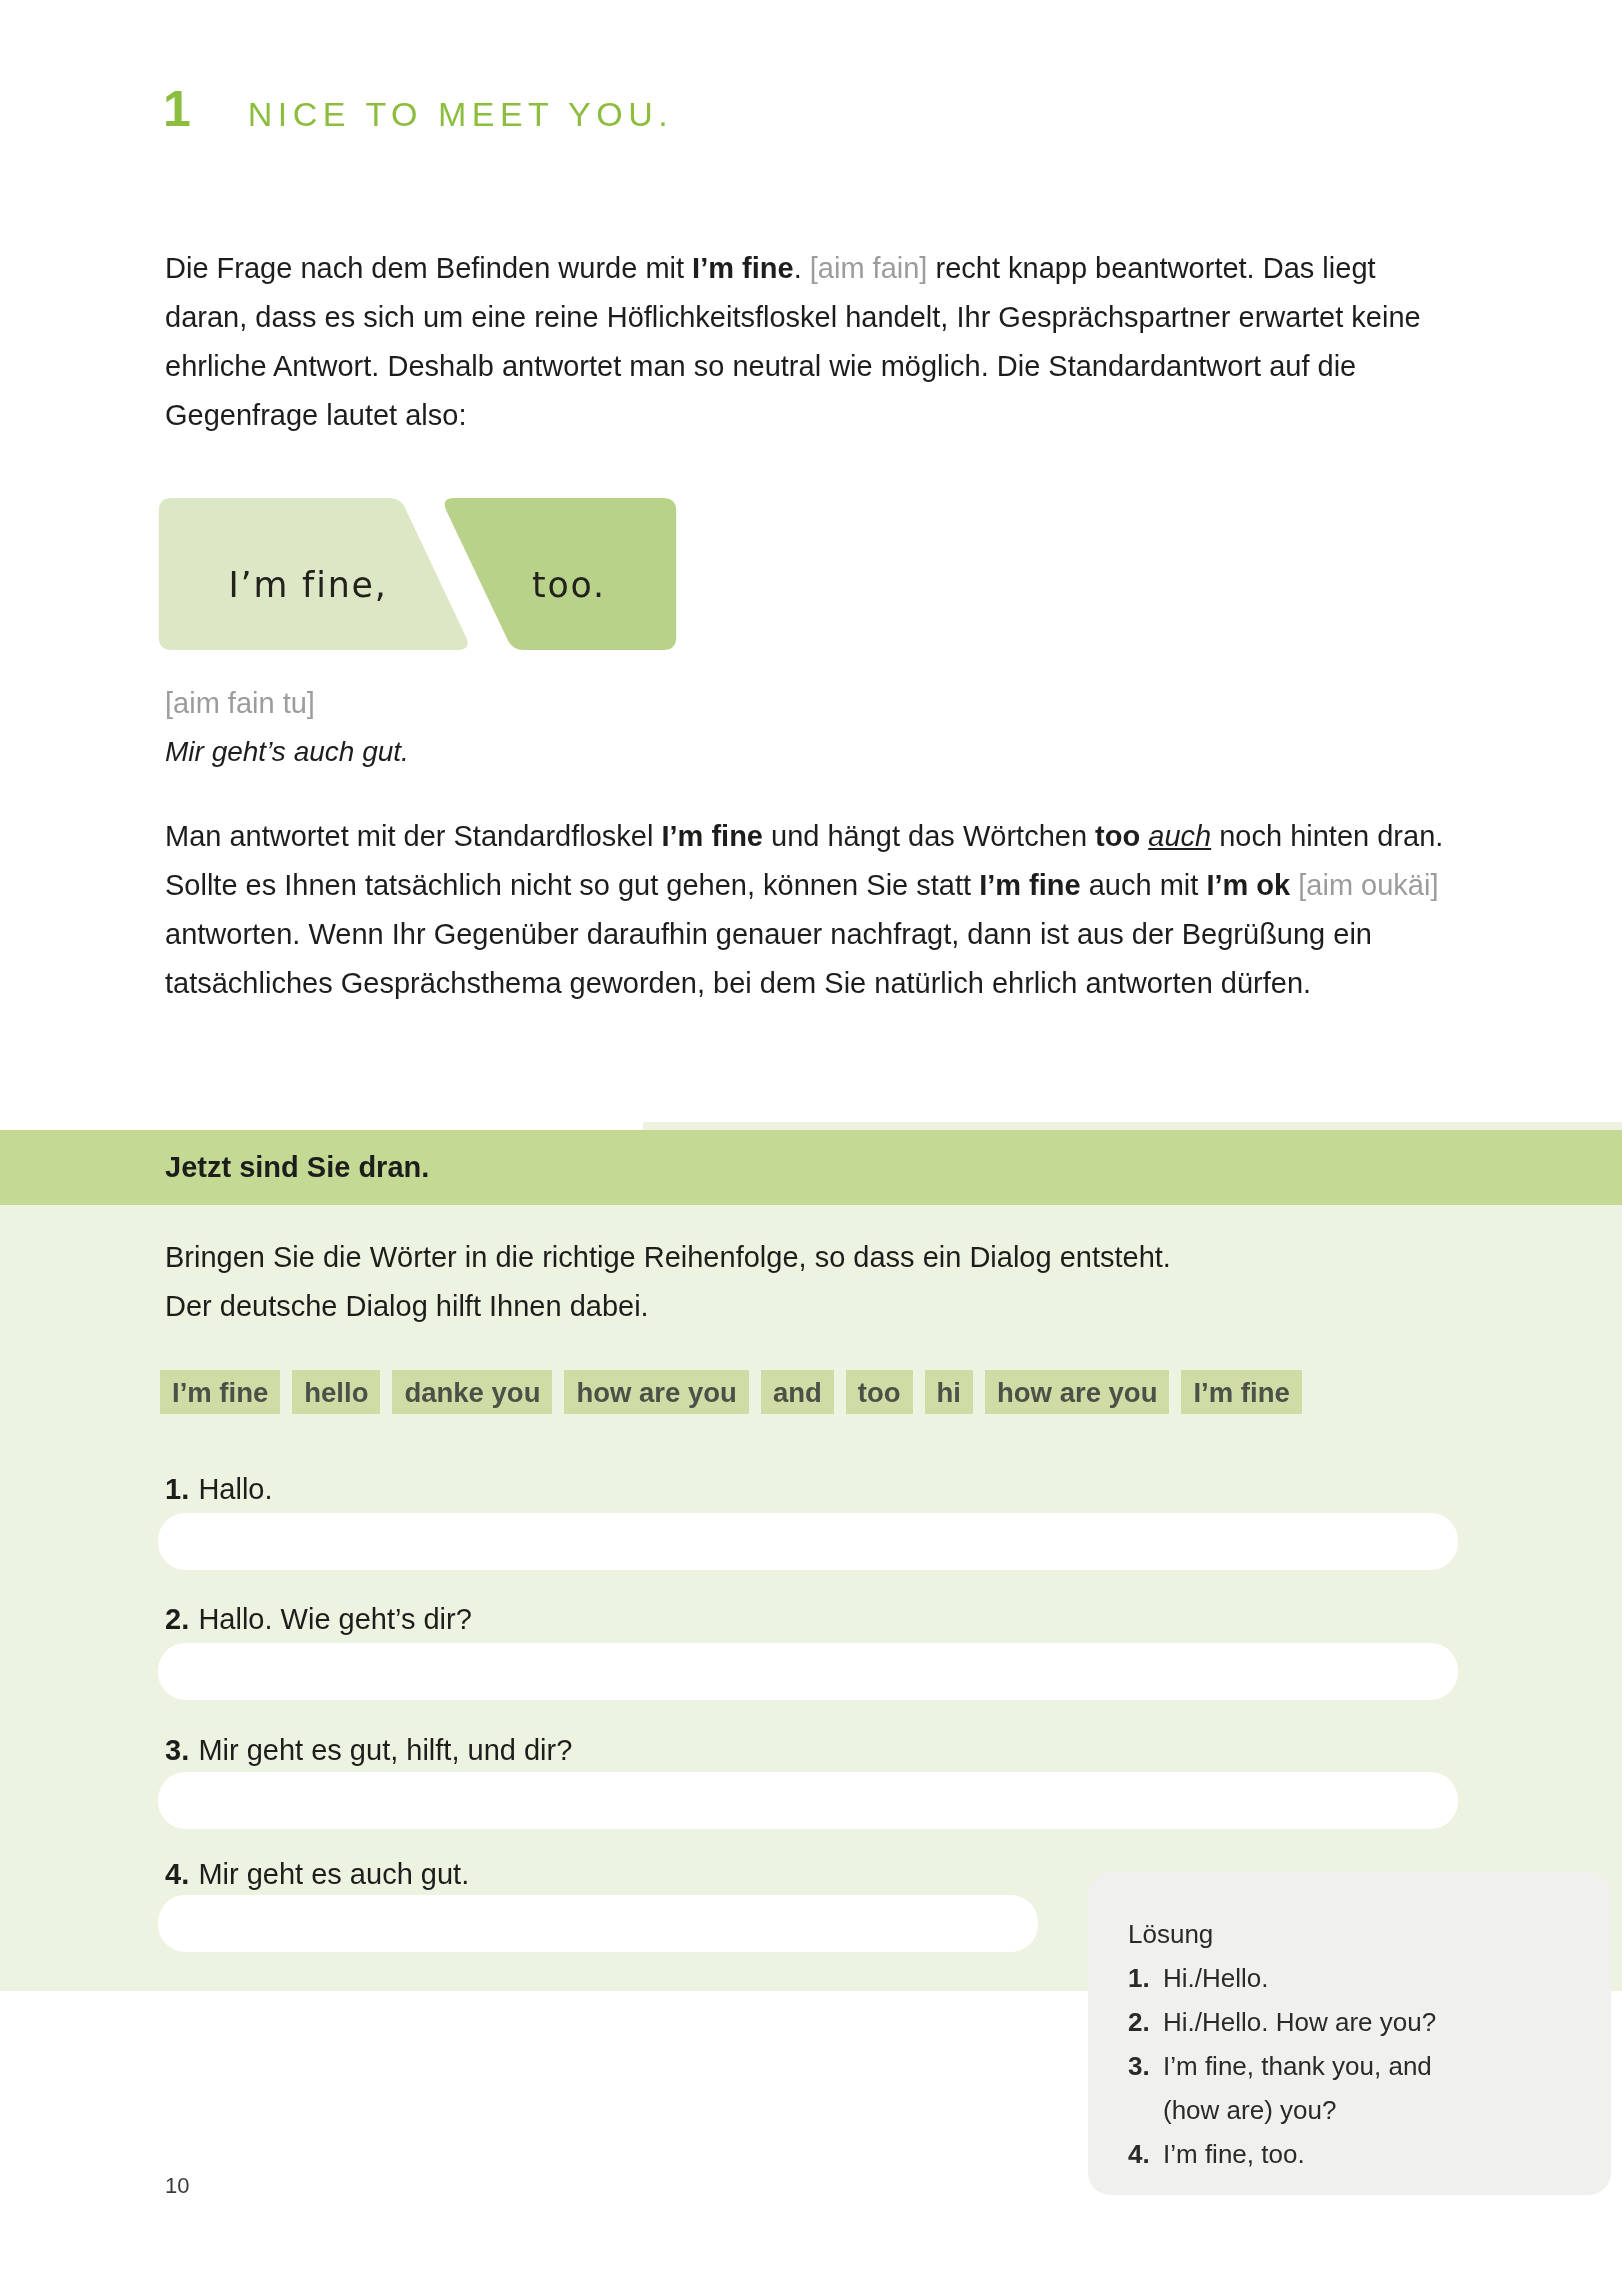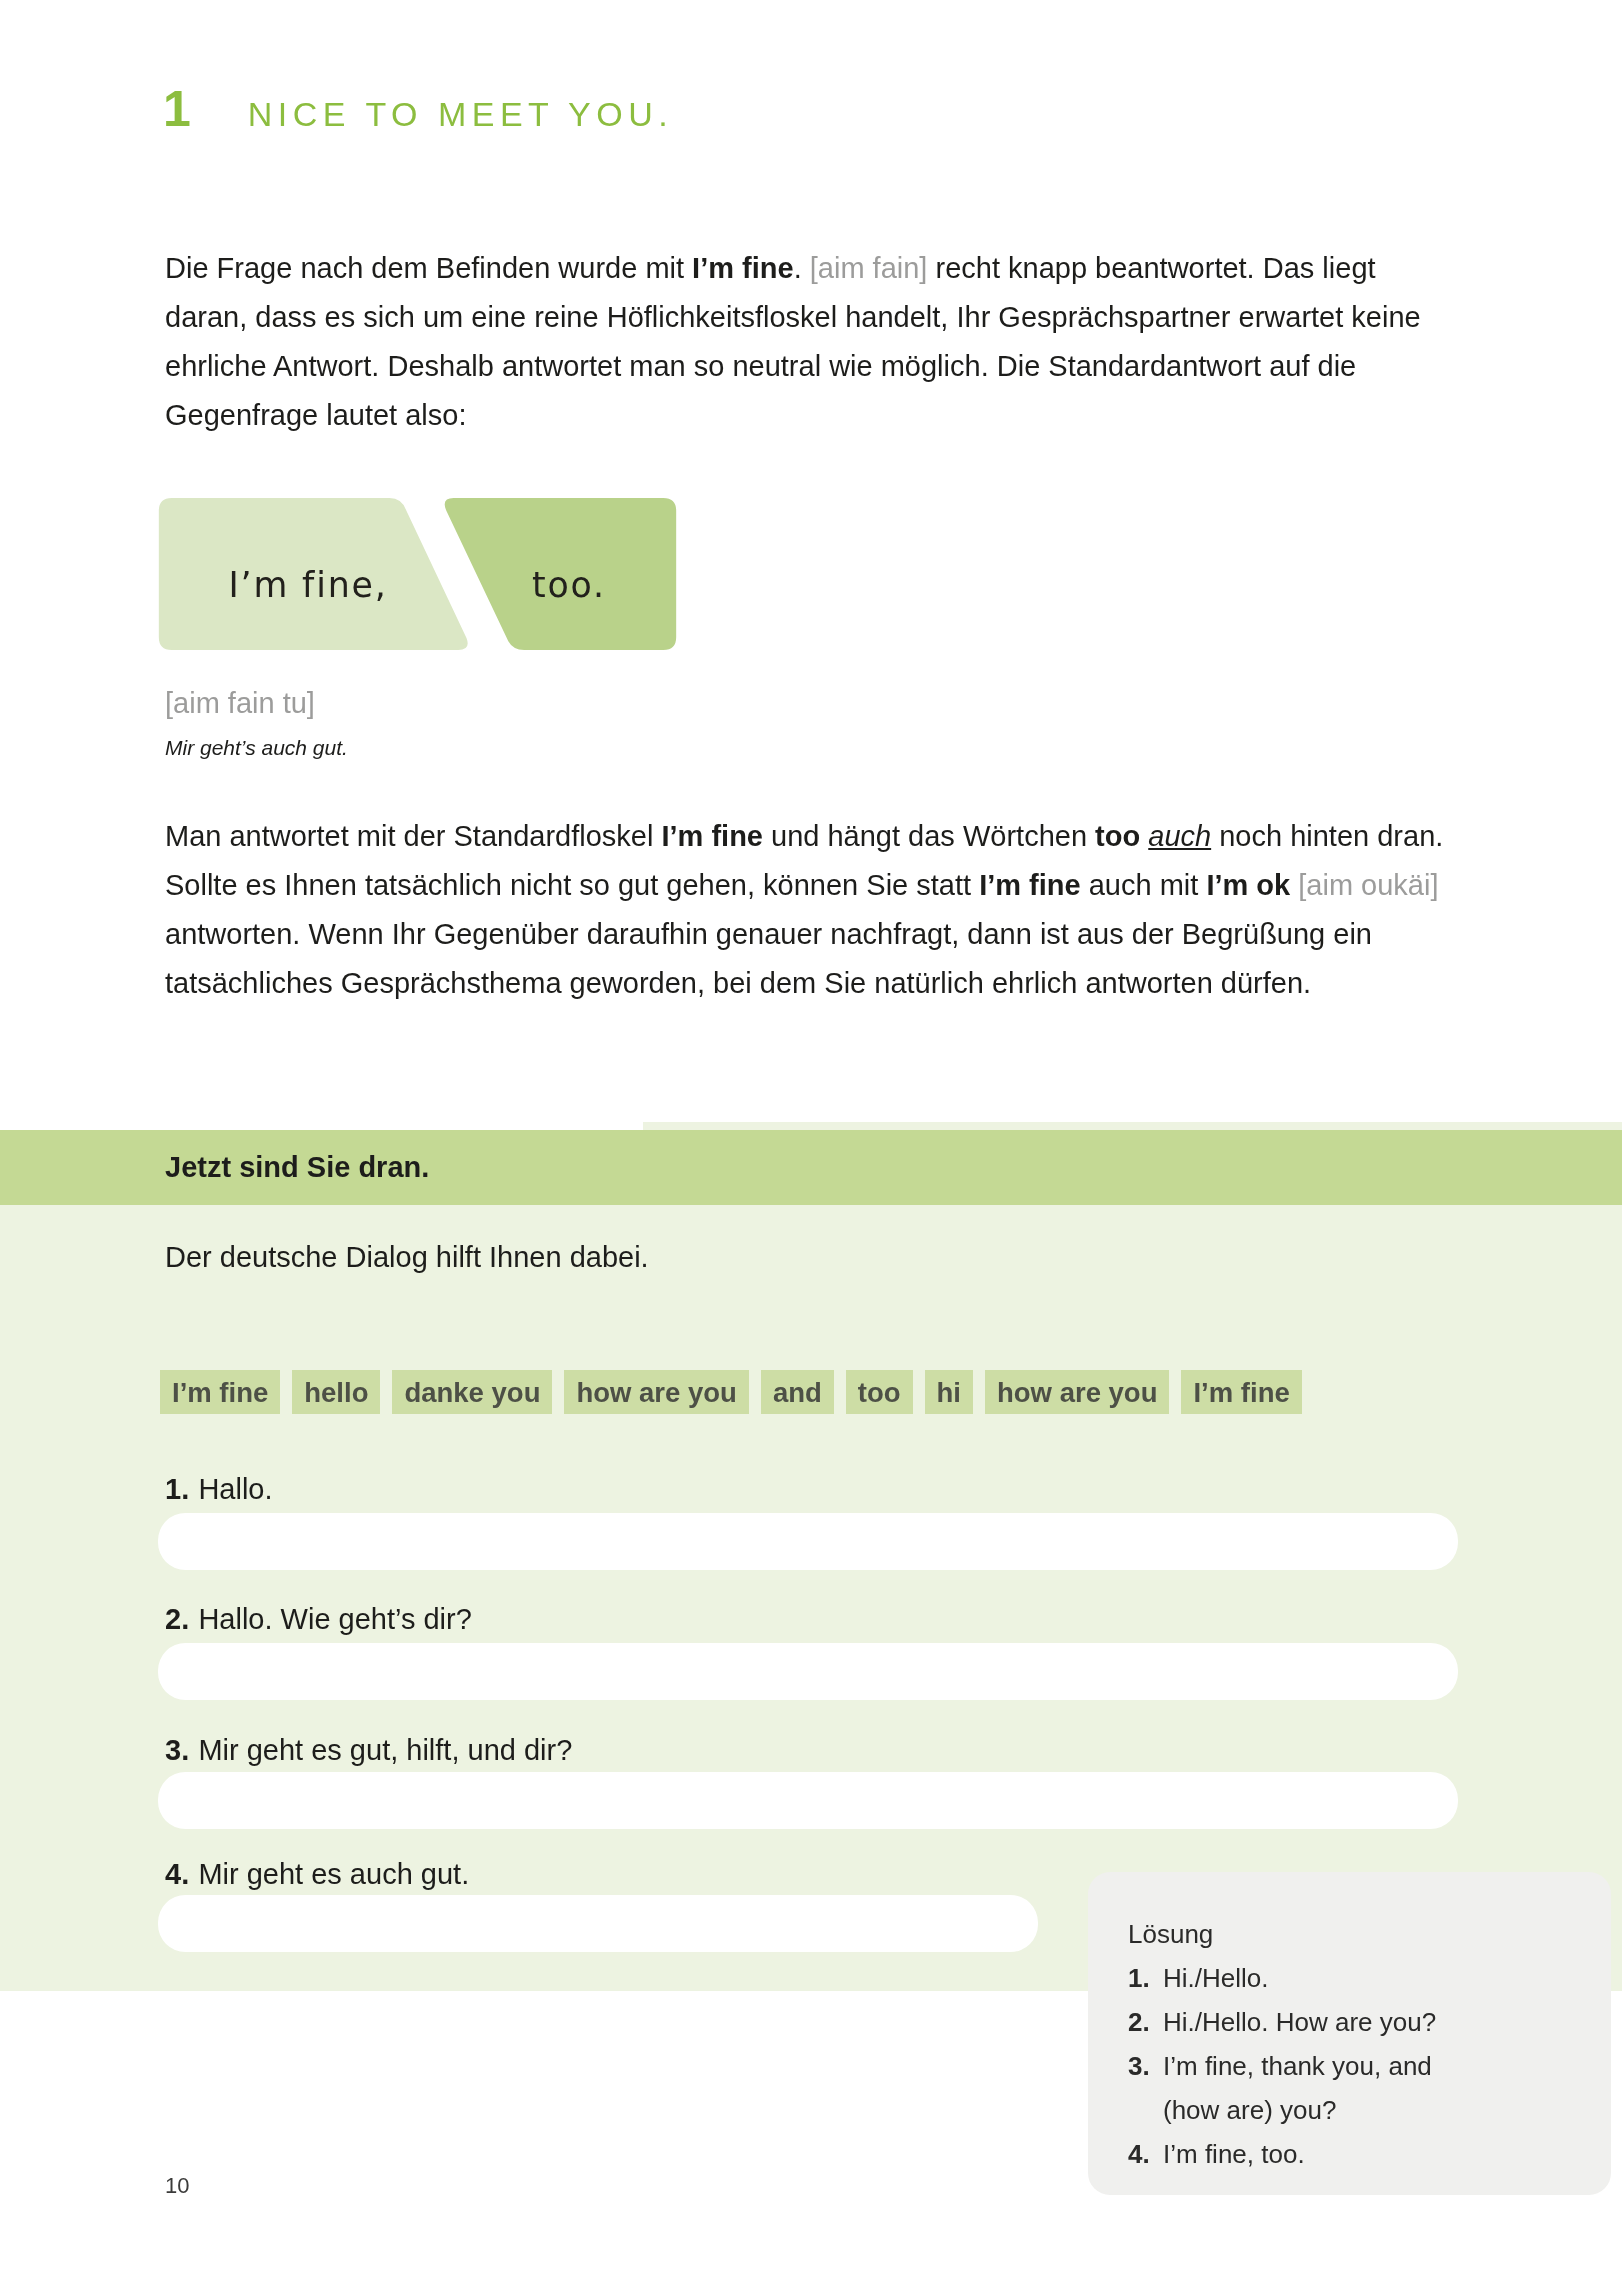--- a/index.html
+++ b/index.html
@@ -32,21 +32,21 @@
   .para2{top:812px;}
   .seg-b{font-weight:700;}
   .seg-g{color:var(--gray);}
   .seg-i{font-style:italic;text-decoration:underline;}
 
   
   .bubbles{top:498px;left:158px;width:519px;height:152px;}
   .bubble-text{font-size:38px;letter-spacing:2px;fill:#22211c;font-family:"DejaVu Sans", sans-serif;}
 
   .phonetic{top:687px;left:165px;font-size:29px;color:var(--gray);}
-  .translation{top:736px;left:165px;font-size:21px;font-style:italic;}
+  .translation{top:736px;left:165px;font-size:28px;font-style:italic;}
 
   
   .prestrip{top:1122px;left:643px;width:980px;height:9.2px;background:var(--section);}
   .banner{top:1130px;left:0;width:1623px;height:90px;background:var(--banner);}
   .banner-label{position:absolute;left:165px;top:0;line-height:74px;font-size:29px;font-weight:700;color:var(--ink);}
   .section-bg{top:1205px;left:0;width:1623px;height:786px;background:var(--section);}
 
   .instructions{top:1233px;left:165px;width:1297px;font-size:29px;line-height:49px;}
   .instr-line{display:block;}
 
@@ -103,20 +103,21 @@
     <text class="bubble-text" x="163" y="97" text-anchor="middle" dominant-baseline="middle">I’m fine,</text>
     <text class="bubble-text" x="448" y="97" text-anchor="middle" dominant-baseline="middle">too.</text>
   </svg>
 
   <div class="abs phonetic">[aim fain tu]</div>
   <div class="abs translation">Mir geht’s auch gut.</div>
 
   <div class="abs para para2"><span class="seg-n">Man antwortet mit der Standardfloskel </span><span class="seg-b">I’m fine</span><span class="seg-n"> und hängt das Wörtchen </span><span class="seg-b">too</span><span class="seg-n"> </span><span class="seg-i">auch</span><span class="seg-n"> noch hinten dran. Sollte es Ihnen tatsächlich nicht so gut gehen, können Sie statt </span><span class="seg-b">I’m fine</span><span class="seg-n"> auch mit </span><span class="seg-b">I’m ok</span><span class="seg-n"> </span><span class="seg-g">[aim oukäi]</span><span class="seg-n"> antworten. Wenn Ihr Gegenüber daraufhin genauer nachfragt, dann ist aus der Begrüßung ein tatsächliches Gesprächsthema geworden, bei dem Sie natürlich ehrlich antworten dürfen.</span></div>
 
   <div class="abs instructions">
+    <span class="instr-line">Bringen Sie die Wörter in die richtige Reihenfolge, so dass ein Dialog entsteht.</span>
     <span class="instr-line">Der deutsche Dialog hilft Ihnen dabei.</span>
   </div>
 
   <div class="abs tiles">
     <span class="tile">I’m fine</span>
     <span class="tile">hello</span>
     <span class="tile">danke you</span>
     <span class="tile">how are you</span>
     <span class="tile">and</span>
     <span class="tile">too</span>

